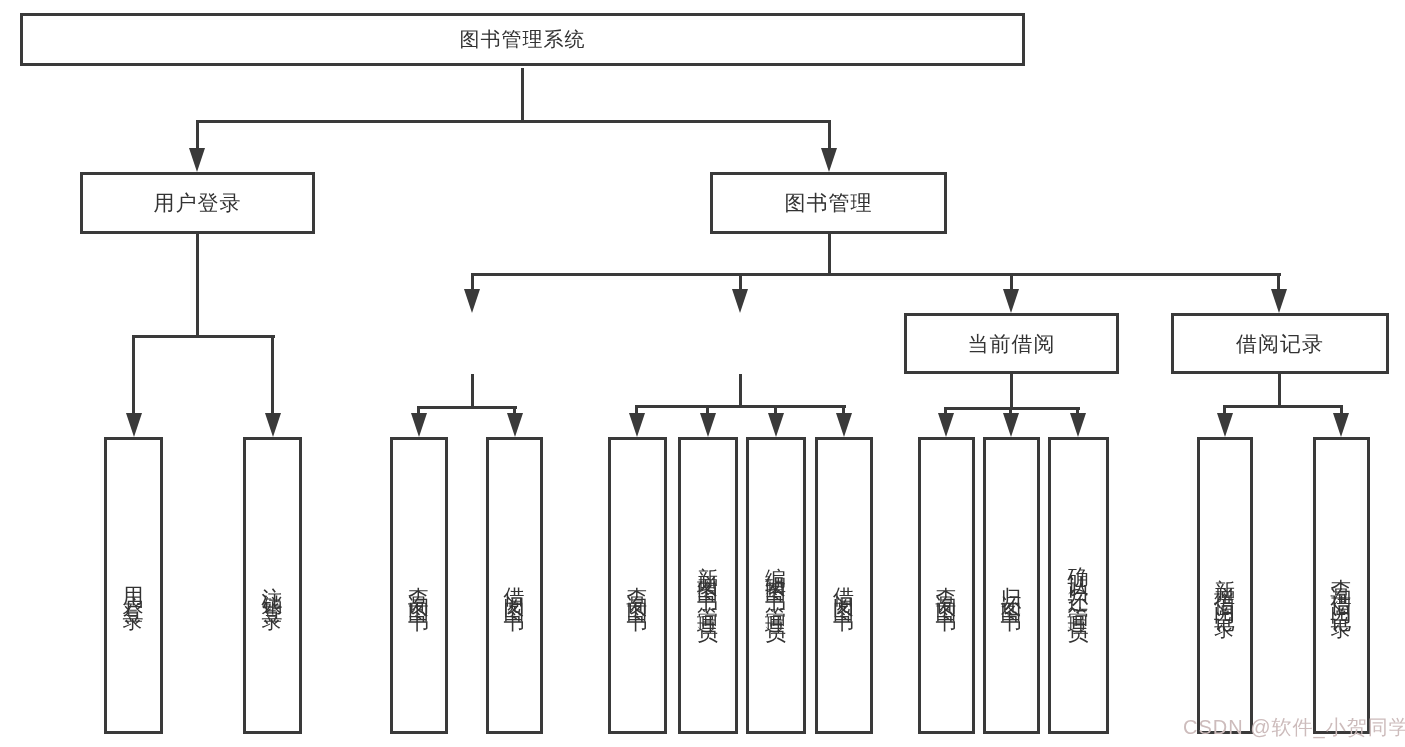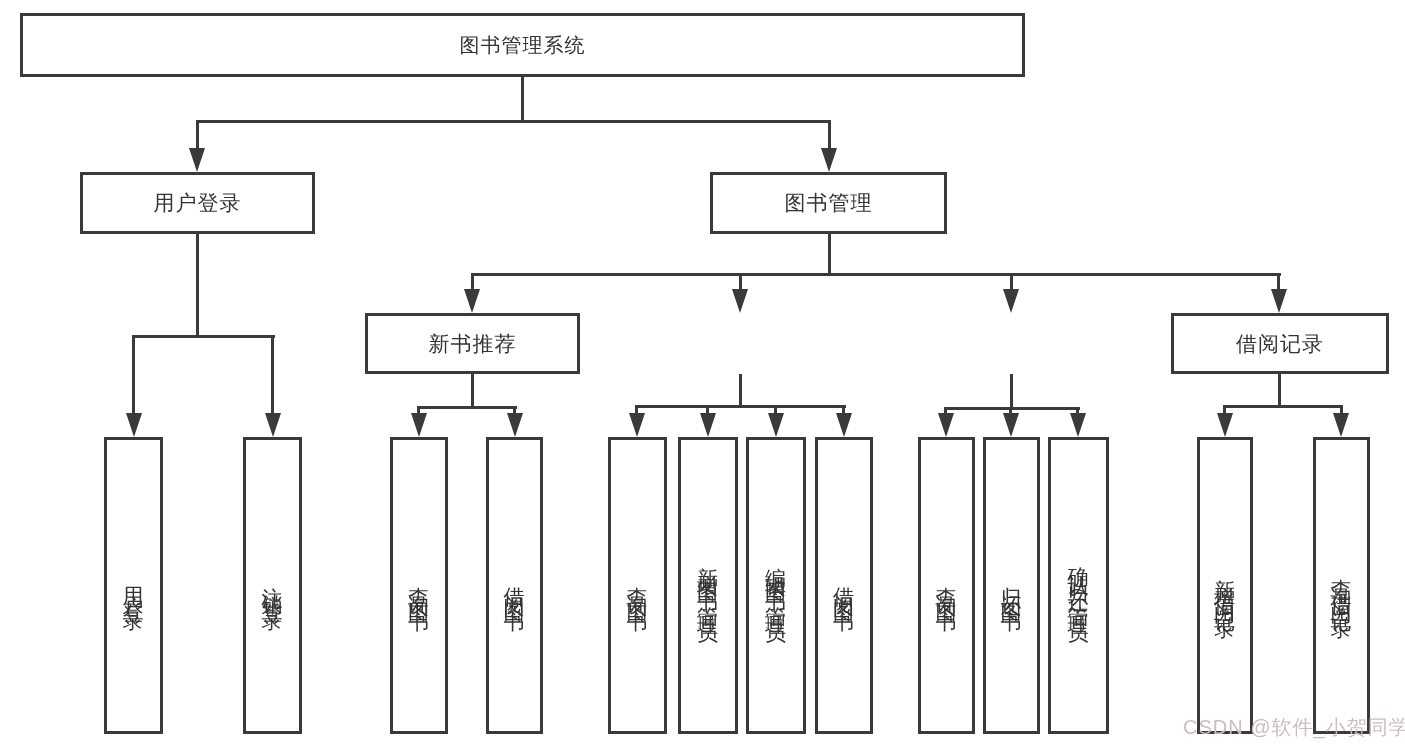--- a/index.html
+++ b/index.html
@@ -27,21 +27,21 @@
   .watermark{
     position:absolute;left:1183px;top:714px;z-index:5;
     font-size:20px;color:#cdbcbc;letter-spacing:1px;white-space:nowrap;
   }
 </style>
 </head>
 <body>
 
 <div id="canvas">
 
-  <div class="box root-box" style="left:20px;top:13px;width:1005px;height:64px;">图书管理系统</div>
+  <div class="box root-box" style="left:20px;top:13px;width:1005px;height:53px;">图书管理系统</div>
 
   <div class="v" style="left:521px;top:68px;height:54px;"></div>
   <div class="h" style="left:196px;top:120px;width:634px;"></div>
 
   <div class="v" style="left:196px;top:120px;height:30px;"></div>
   <div class="ah" style="left:189px;top:148px;"></div>
   <div class="v" style="left:828px;top:120px;height:30px;"></div>
   <div class="ah" style="left:821px;top:148px;"></div>
 
   <div class="box" style="left:80px;top:172px;width:235px;height:62px;">用户登录</div>
@@ -59,21 +59,21 @@
 
   <div class="v" style="left:471px;top:273px;height:18px;"></div>
   <div class="ah" style="left:464px;top:289px;"></div>
   <div class="v" style="left:739px;top:273px;height:18px;"></div>
   <div class="ah" style="left:732px;top:289px;"></div>
   <div class="v" style="left:1010px;top:273px;height:18px;"></div>
   <div class="ah" style="left:1003px;top:289px;"></div>
   <div class="v" style="left:1277px;top:273px;height:18px;"></div>
   <div class="ah" style="left:1271px;top:289px;"></div>
 
-  <div class="box" style="left:365px;top:313px;width:215px;height:61px;">新书推荐</div>
+  <div class="box" style="left:904px;top:313px;width:215px;height:61px;">当前借阅</div>
   <div class="box" style="left:1171px;top:313px;width:218px;height:61px;">借阅记录</div>
 
   <div class="v" style="left:471px;top:374px;height:34px;"></div>
   <div class="h" style="left:418px;top:406px;width:99px;"></div>
   <div class="v" style="left:417px;top:406px;height:9px;"></div>
   <div class="ah" style="left:411px;top:413px;"></div>
   <div class="v" style="left:513px;top:406px;height:9px;"></div>
   <div class="ah" style="left:507px;top:413px;"></div>
 
   <div class="v" style="left:739px;top:374px;height:33px;"></div>

